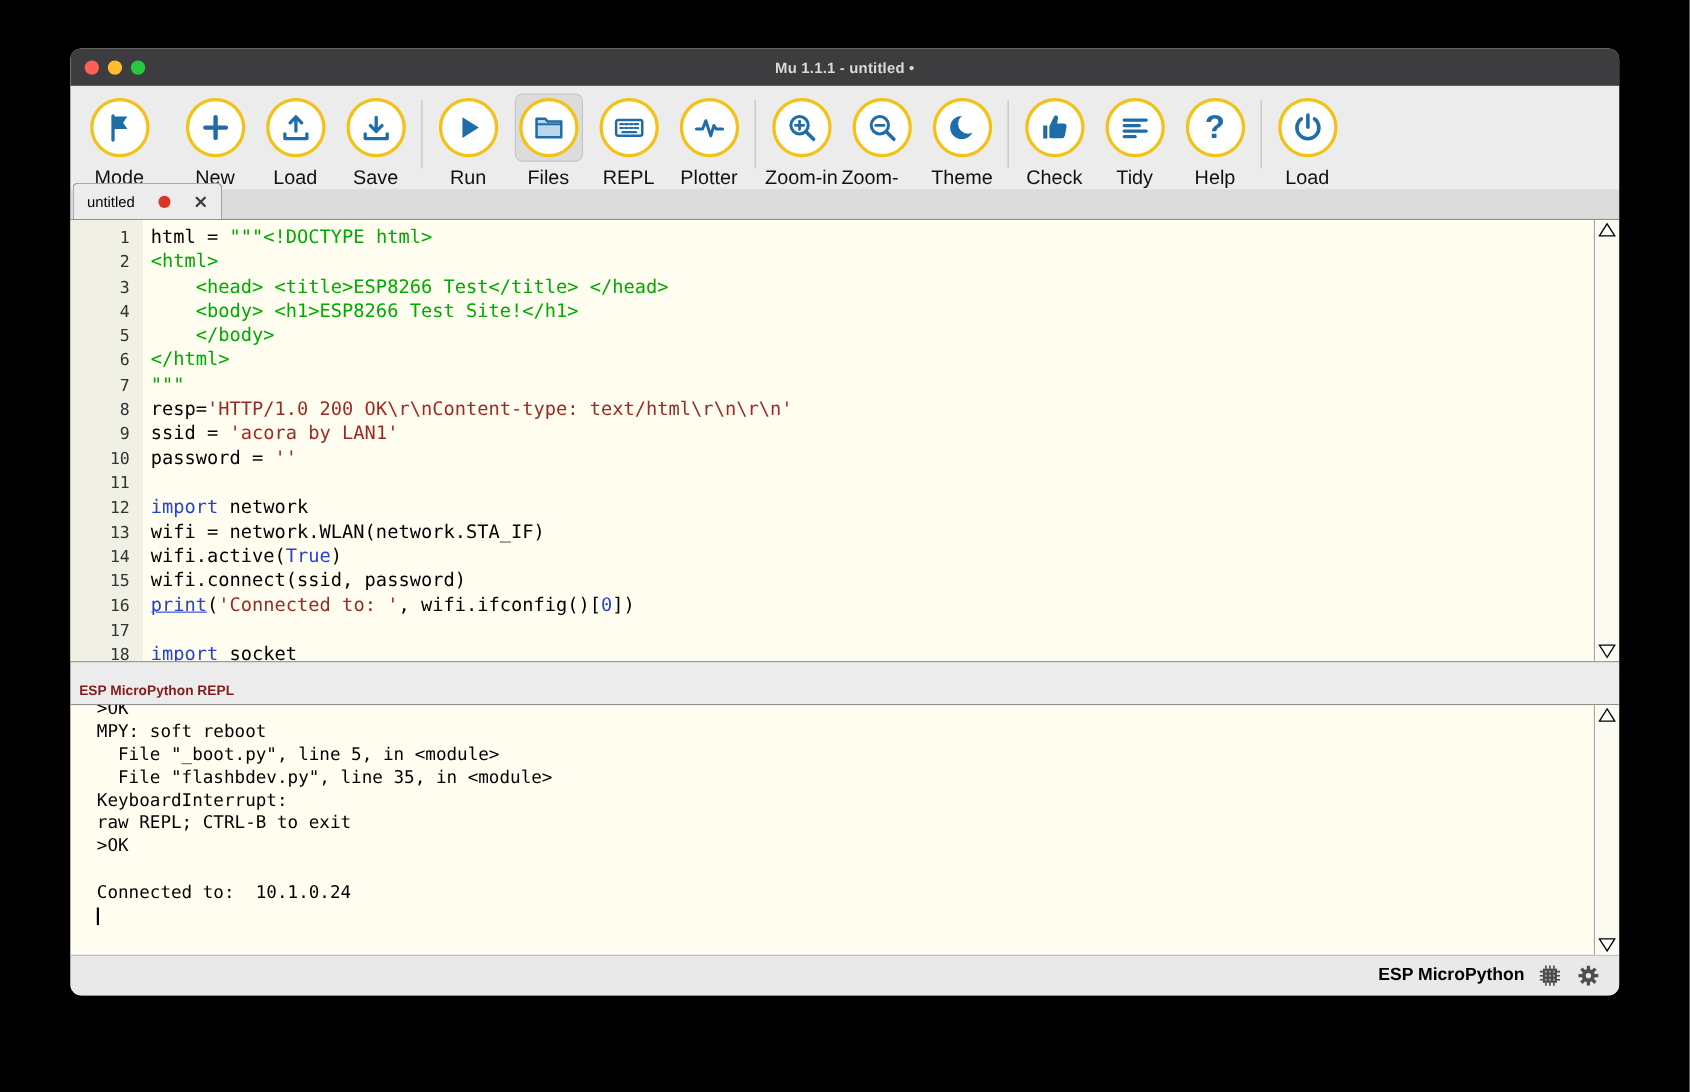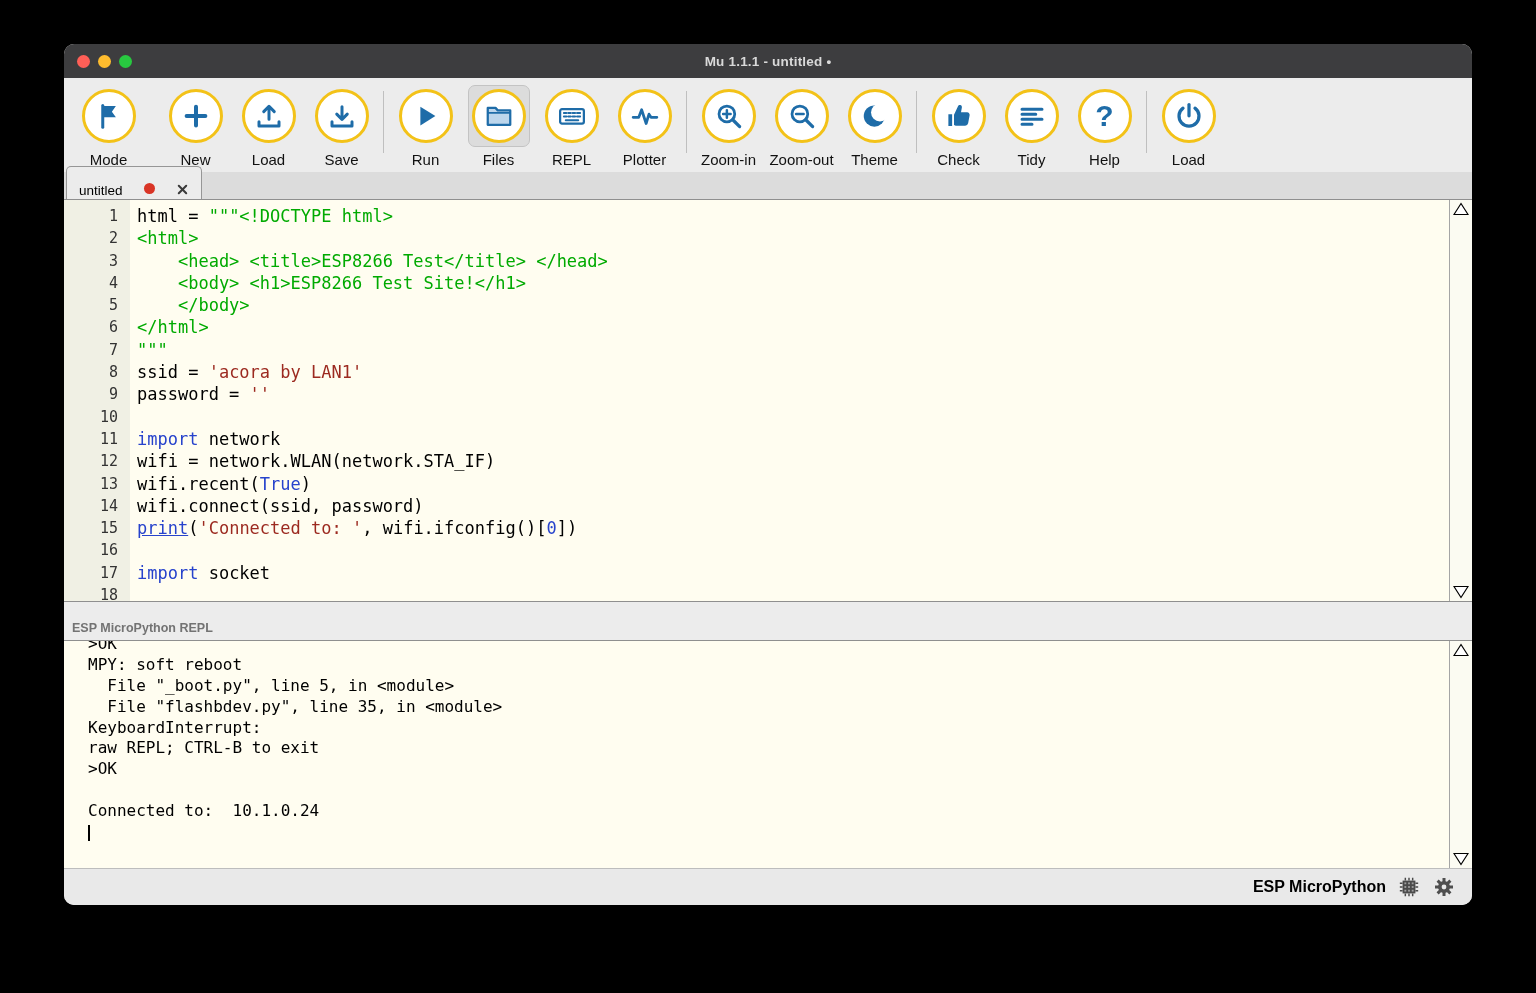--- a/index.html
+++ b/index.html
@@ -25,29 +25,29 @@
   .toolbar { height:94px; background:var(--toolbar-bg,#ececec); display:flex;
              align-items:flex-start; padding:7px 6px 0 8px; flex:0 0 auto; }
   .tbtn { width:73px; display:flex; flex-direction:column; align-items:center; cursor:pointer; }
   .iconbox { padding:3px; border:1px solid transparent; border-radius:7px; }
   .tbtn.active .iconbox { background:#dcdcdc; border-color:#c3c3c3; }
   .circle { width:54px; height:54px; border-radius:50%; background:#fff;
             border:3.5px solid var(--accent-yellow,#f3c218);
             display:flex; align-items:center; justify-content:center; }
   .circle svg { width:30px; height:30px; color:var(--icon-blue,#1e6ca8); display:block; }
   .qmark { font-weight:bold; font-size:30px; line-height:30px; color:var(--icon-blue,#1e6ca8); }
-  .tlabel { margin-top:4px; font-size:15px; color:#111; }
+  .tlabel { margin-top:4px; font-size:18px; color:#111; }
   .tsep { width:1px; height:62px; background:#bfbfbf; margin:6px 5px 0 5px; flex:0 0 auto; }
   .tgap { width:14px; flex:0 0 auto; }
 
   
   .tabbar { height:28px; background:#dcdcdc; border-bottom:1px solid #8f8f8f;
             display:flex; align-items:flex-end; padding-left:2px; flex:0 0 auto; }
   .tab { height:27px; background:#ececec; border:1px solid #969696; border-bottom:none;
-         border-radius:5px 5px 0 0; display:flex; align-items:flex-start; gap:21px;
+         border-radius:5px 5px 0 0; display:flex; align-items:center; gap:21px;
          padding:16px 12px; cursor:pointer; }
   .tab-label { font-size:13.5px; color:#000; }
   .tab-dot { width:11px; height:11px; border-radius:50%; background:var(--tab-dot-red,#d93526); display:inline-block; }
   .tab-close { display:flex; align-items:center; cursor:pointer; }
 
   
   .editor { height:402px; display:flex; background:var(--editor-bg,#fffdf0);
             border-bottom:1px solid #8f8f8f; overflow:hidden; flex:0 0 auto; position:relative; }
   .gutter { width:66px; background:var(--gutter-bg,#f0f0e4); padding:5px 12px 0 0;
             text-align:right; font-family:"DejaVu Sans Mono", monospace; font-size:15px;
@@ -66,21 +66,21 @@
   
   .vscroll { width:23px; background:#fbfbf2; border-left:1px solid #a5a5a5;
              position:relative; flex:0 0 auto; cursor:pointer; }
   .arr { position:absolute; left:3px; width:16px; height:14px; display:flex;
          align-items:center; justify-content:center; }
   .arr.top { top:2px; } .arr.bottom { bottom:2px; }
 
   
   .splitter { height:14px; background:#ececec; flex:0 0 auto; cursor:row-resize; }
   .repl-header { height:24px; background:#ececec; display:flex; align-items:center;
-                 padding-left:8px; font-size:12.5px; font-weight:bold; color:#737373; flex:0 0 auto; }
+                 padding-left:8px; font-size:12.5px; font-weight:bold; color:#7f1d1d; flex:0 0 auto; }
   .repl { height:228px; display:flex; background:var(--editor-bg,#fffdf0);
           border-top:1px solid #8f8f8f; overflow:hidden; flex:0 0 auto; }
   .repl-lines { flex:1; padding-left:24px; margin-top:-7px; font-family:"DejaVu Sans Mono", monospace;
                 font-size:16px; color:#000; overflow:hidden; cursor:text; }
   .rl { height:20.9px; line-height:20.9px; white-space:pre; }
   .caret { display:inline-block; width:2px; height:16px; background:#000; vertical-align:middle; }
 
   
   .statusbar { height:37px; background:#e9e9e9; border-top:1px solid #bdbdbd;
                display:flex; align-items:center; justify-content:flex-end;
@@ -304,26 +304,27 @@
         <div class="ln">18</div>
       </div>
     <div class="code">
         <div class="cl"><span class="tok-p">html = </span><span class="tok-g">"""&lt;!DOCTYPE html&gt;</span></div>
         <div class="cl"><span class="tok-g">&lt;html&gt;</span></div>
         <div class="cl"><span class="tok-g">    &lt;head&gt; &lt;title&gt;ESP8266 Test&lt;/title&gt; &lt;/head&gt;</span></div>
         <div class="cl"><span class="tok-g">    &lt;body&gt; &lt;h1&gt;ESP8266 Test Site!&lt;/h1&gt;</span></div>
         <div class="cl"><span class="tok-g">    &lt;/body&gt;</span></div>
         <div class="cl"><span class="tok-g">&lt;/html&gt;</span></div>
         <div class="cl"><span class="tok-g">"""</span></div>
+        <div class="cl"><span class="tok-p">resp=</span><span class="tok-s">'HTTP/1.0 200 OK\r\nContent-type: text/html\r\n\r\n'</span></div>
         <div class="cl"><span class="tok-p">ssid = </span><span class="tok-s">'acora by LAN1'</span></div>
         <div class="cl"><span class="tok-p">password = </span><span class="tok-s">''</span></div>
         <div class="cl">&nbsp;</div>
         <div class="cl"><span class="tok-k">import</span><span class="tok-p"> network</span></div>
         <div class="cl"><span class="tok-p">wifi = network.WLAN(network.STA_IF)</span></div>
-        <div class="cl"><span class="tok-p">wifi.recent(</span><span class="tok-k">True</span><span class="tok-p">)</span></div>
+        <div class="cl"><span class="tok-p">wifi.active(</span><span class="tok-k">True</span><span class="tok-p">)</span></div>
         <div class="cl"><span class="tok-p">wifi.connect(ssid, password)</span></div>
         <div class="cl"><span class="tok-b">print</span><span class="tok-p">(</span><span class="tok-s">'Connected to: '</span><span class="tok-p">, wifi.ifconfig()[</span><span class="tok-n">0</span><span class="tok-p">])</span></div>
         <div class="cl">&nbsp;</div>
         <div class="cl"><span class="tok-k">import</span><span class="tok-p"> socket</span></div>
       </div>
     <div class="vscroll">
       <span class="arr top">
         <svg viewBox="0 0 16 14" width="16" height="14">
             <polygon points="8,1.5 15,12.5 1,12.5" fill="#fff" stroke="#000" stroke-width="1.2"></polygon>
           </svg>

